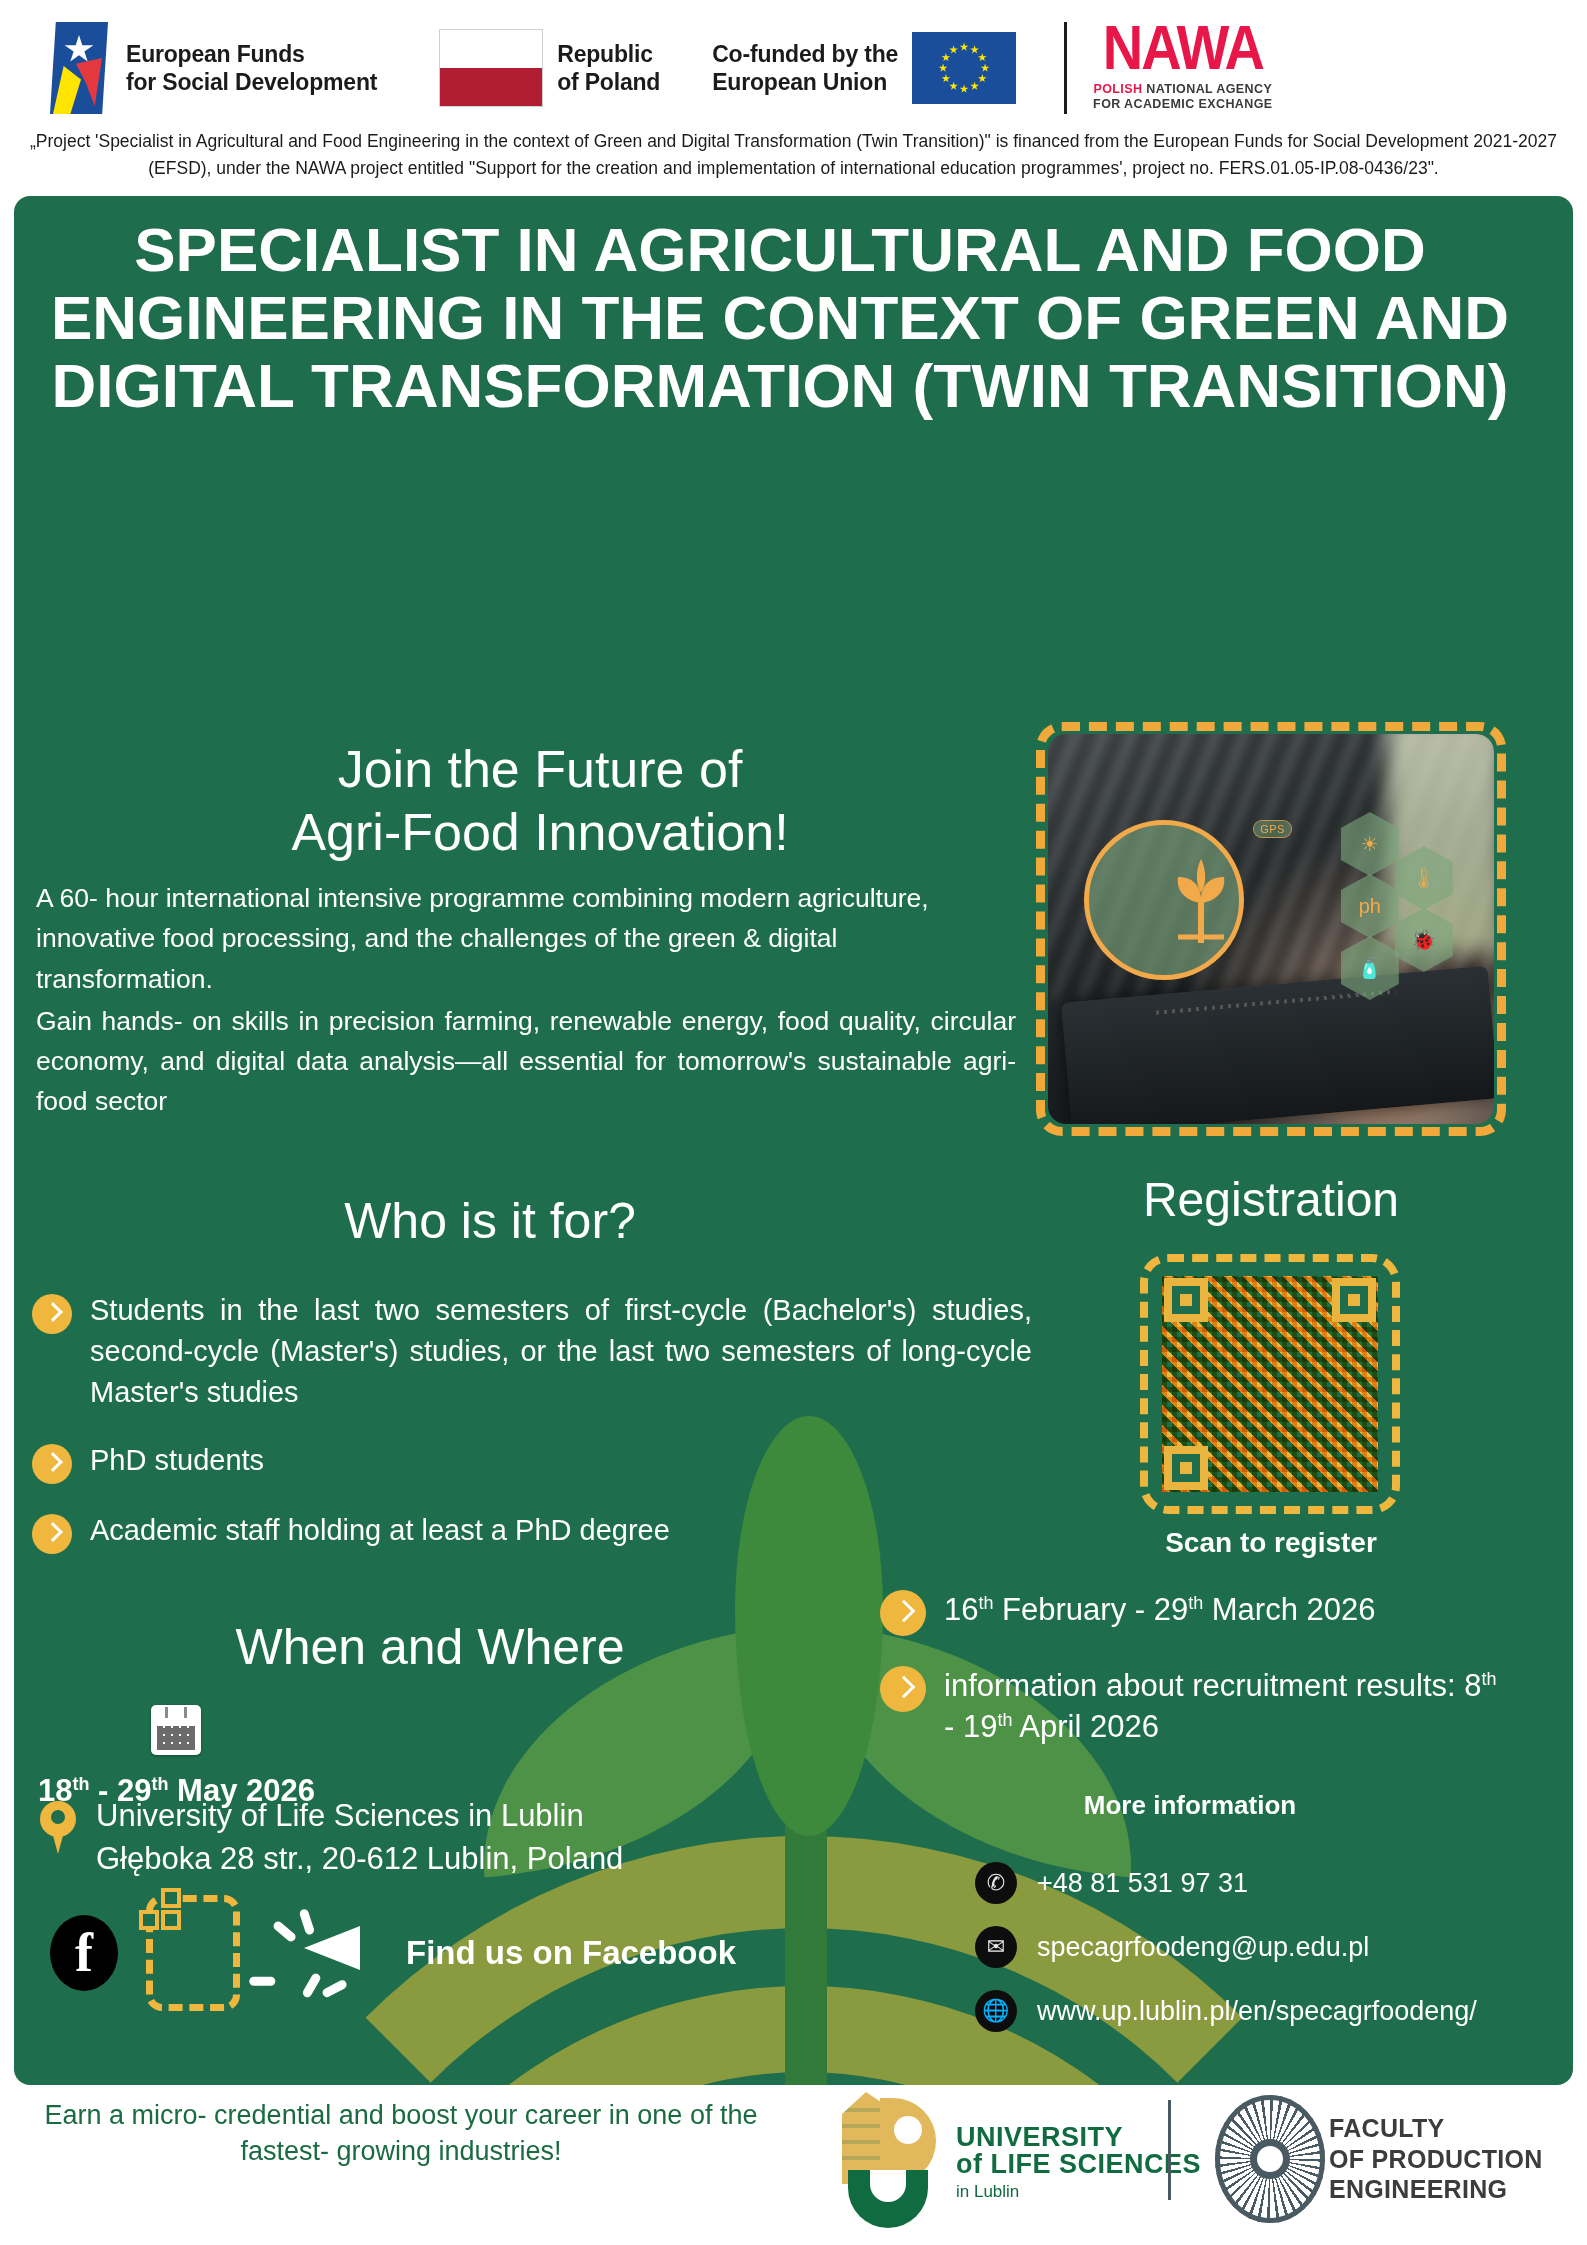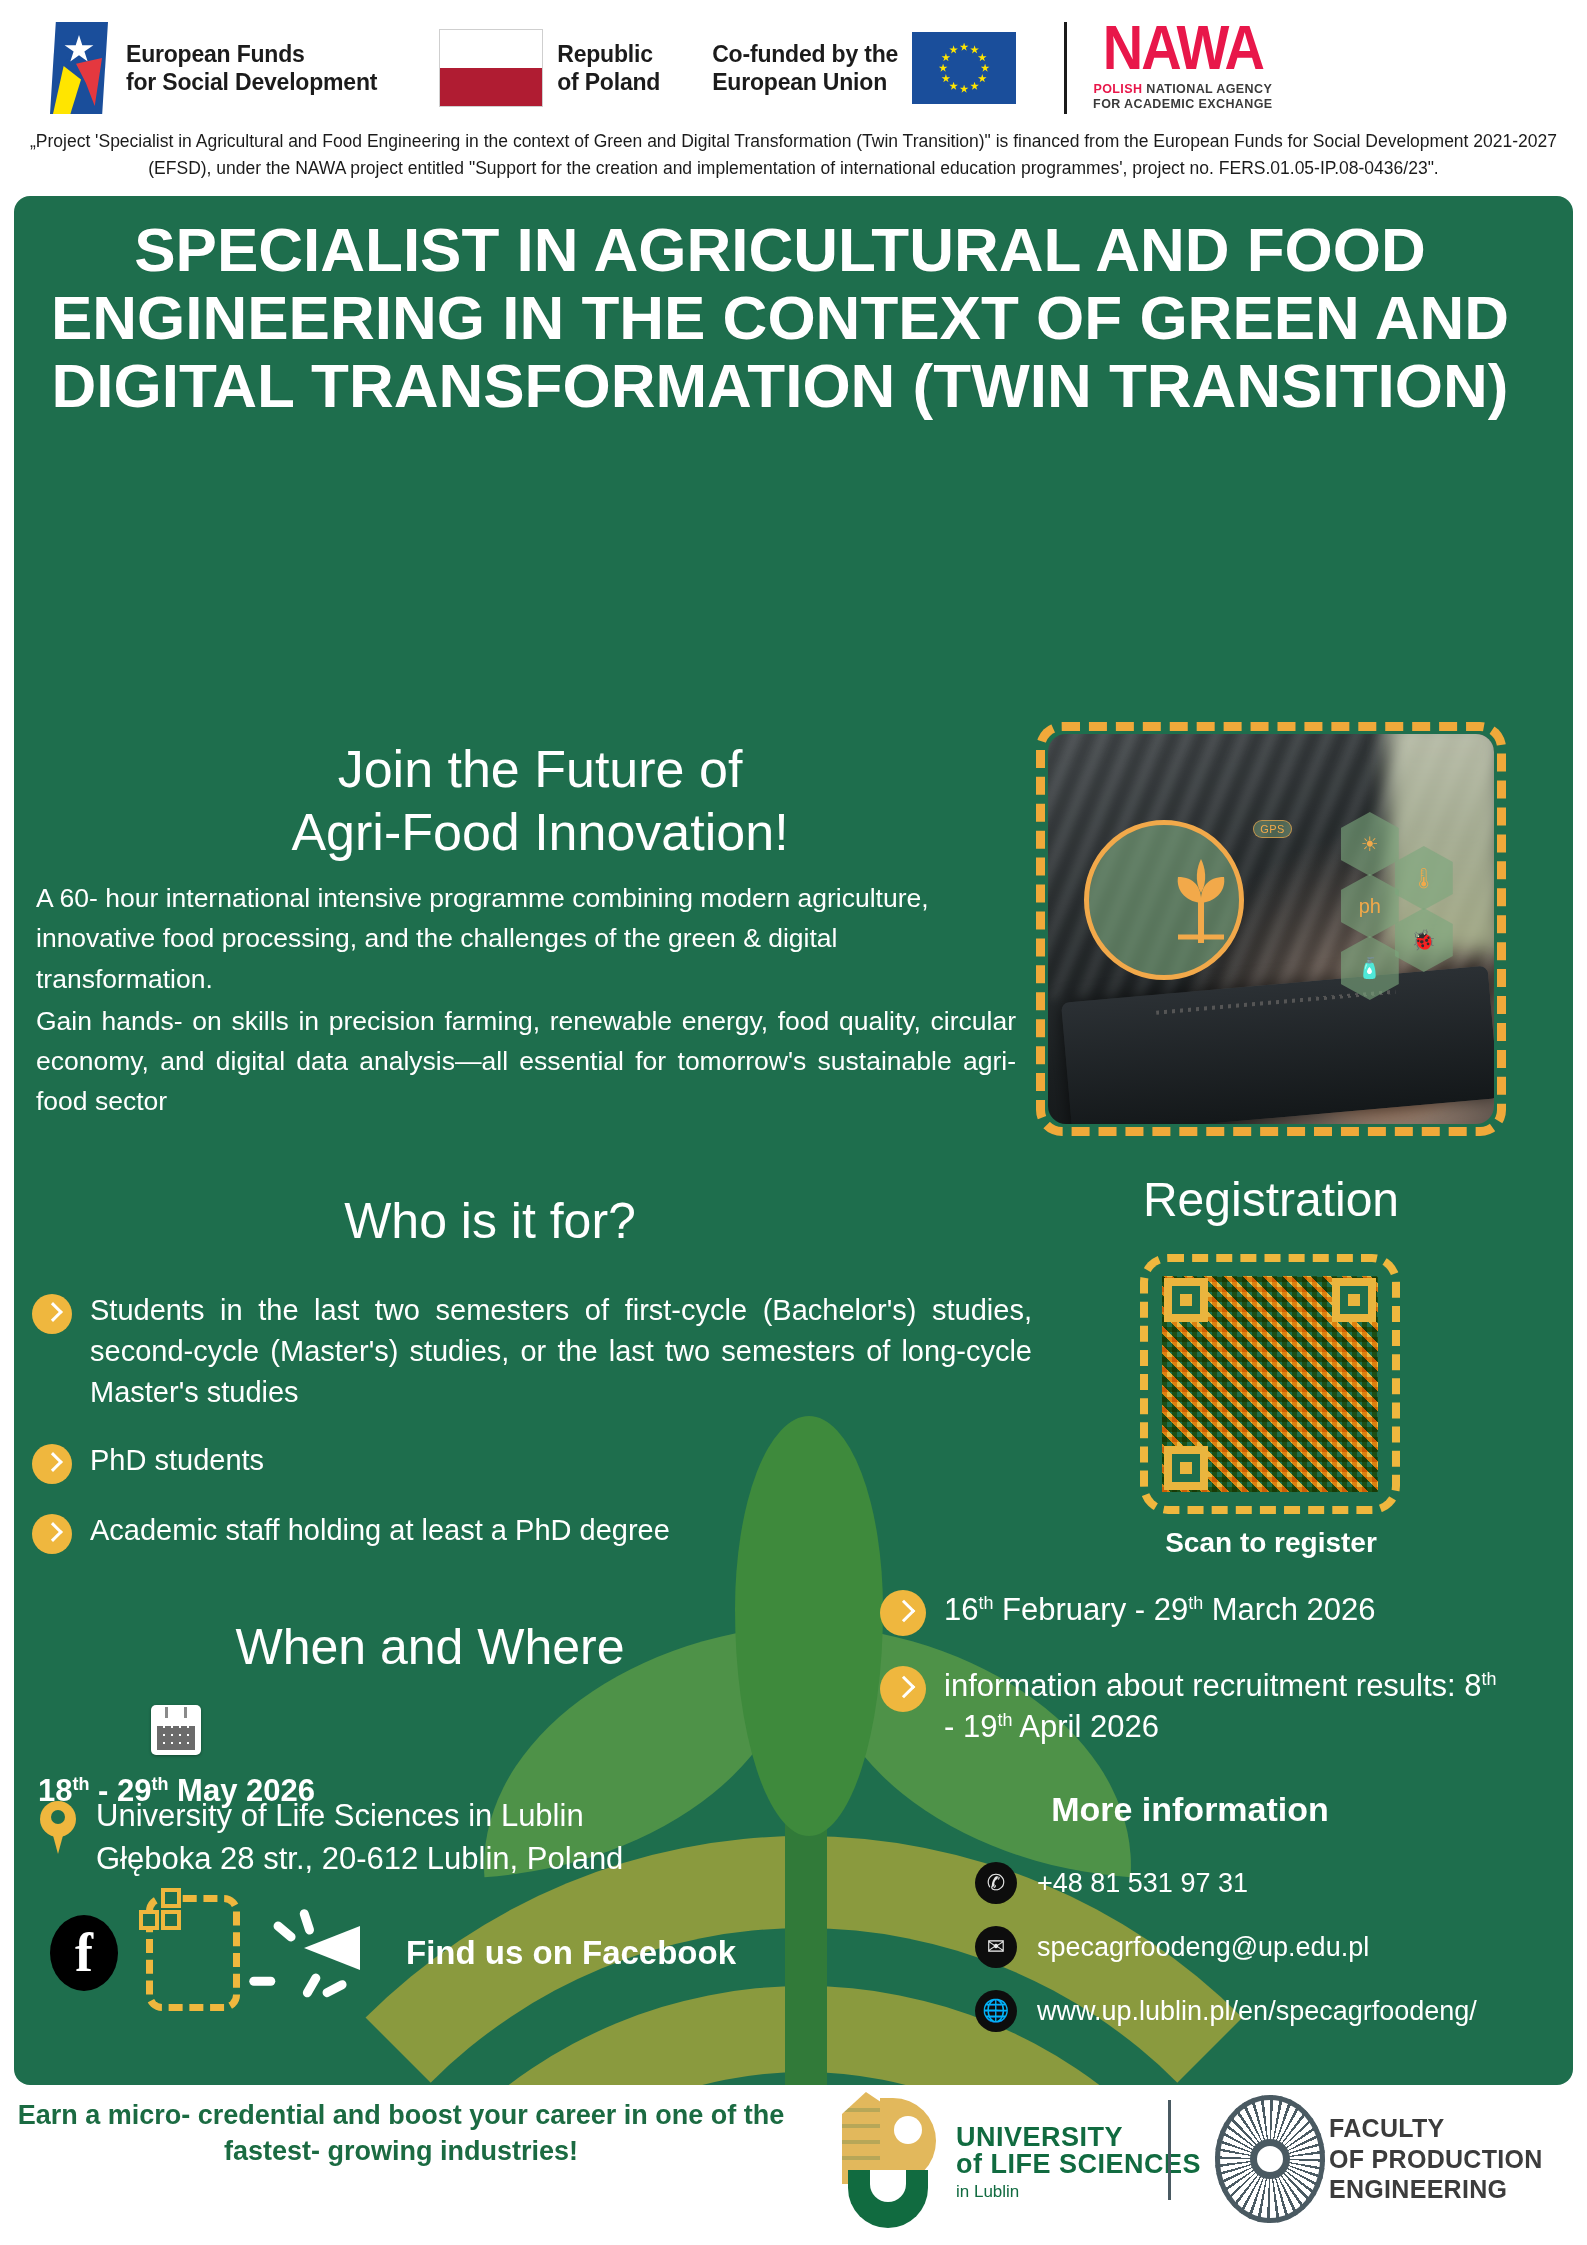--- a/index.html
+++ b/index.html
@@ -271,21 +271,21 @@
 
   
   .rdates { position:absolute; left:880px; top:1590px; width:620px; }
   .rdate { display:flex; gap:18px; margin-bottom:30px; }
   .rdate .txt { color:#fff; font-size:31px; line-height:1.32; }
   .rdate .chev { width:46px; height:46px; margin-top:0; }
   .rdate .chev:before { left:16px; top:13px; width:13px; height:13px; }
 
   .more-info {
     position:absolute; left:880px; top:1790px; width:620px; text-align:center;
-    color:#fff; font-size:34px; font-weight:700;
+    color:#fff; font-size:26px; font-weight:700;
   }
 
   .contacts { position:absolute; left:975px; top:1862px; width:612px; }
   .crow { display:flex; align-items:center; gap:20px; margin-bottom:22px; }
   .cicon {
     flex:0 0 auto; width:42px; height:42px; border-radius:50%; background:#0d0d0d;
     display:flex; align-items:center; justify-content:center; color:#e9e9e9; font-size:22px;
   }
   .crow .t { color:#fff; font-size:27px; }
 
@@ -316,21 +316,21 @@
     border-left:56px solid #fff; border-top:22px solid transparent; border-bottom:22px solid transparent;
     transform: rotate(180deg);
   }
   .cursor-ico s {
     position:absolute; background:#fff; border-radius:5px; width:9px; height:26px; left:34px; top:2px;
     transform-origin: 50% 120%;
   }
   .fb-text { color:#fff; font-size:33px; font-weight:700; }
   .foot-claim {
     position:absolute; left:16px; top:2098px; width:770px; text-align:center;
-    color:#1B6B42; font-size:27px; font-weight:700; line-height:1.32;
+    color:#1B6B42; font-size:27px; font-weight:400; line-height:1.32;
   }
   .up-logo { position:absolute; left:840px; top:2092px; display:flex; align-items:center; gap:16px; }
   .up-mark { width:100px; height:140px; position:relative; }
   .up-mark .wheat {
     position:absolute; left:2px; top:0px; width:46px; height:92px; background:#E2B85C;
     clip-path: polygon(52% 0%, 100% 16%, 100% 100%, 0% 100%, 0% 24%);
   }
   .up-mark .wheat i {
     position:absolute; left:0; width:100%; height:4px; background:#1E6E4D; opacity:.22;
   }

